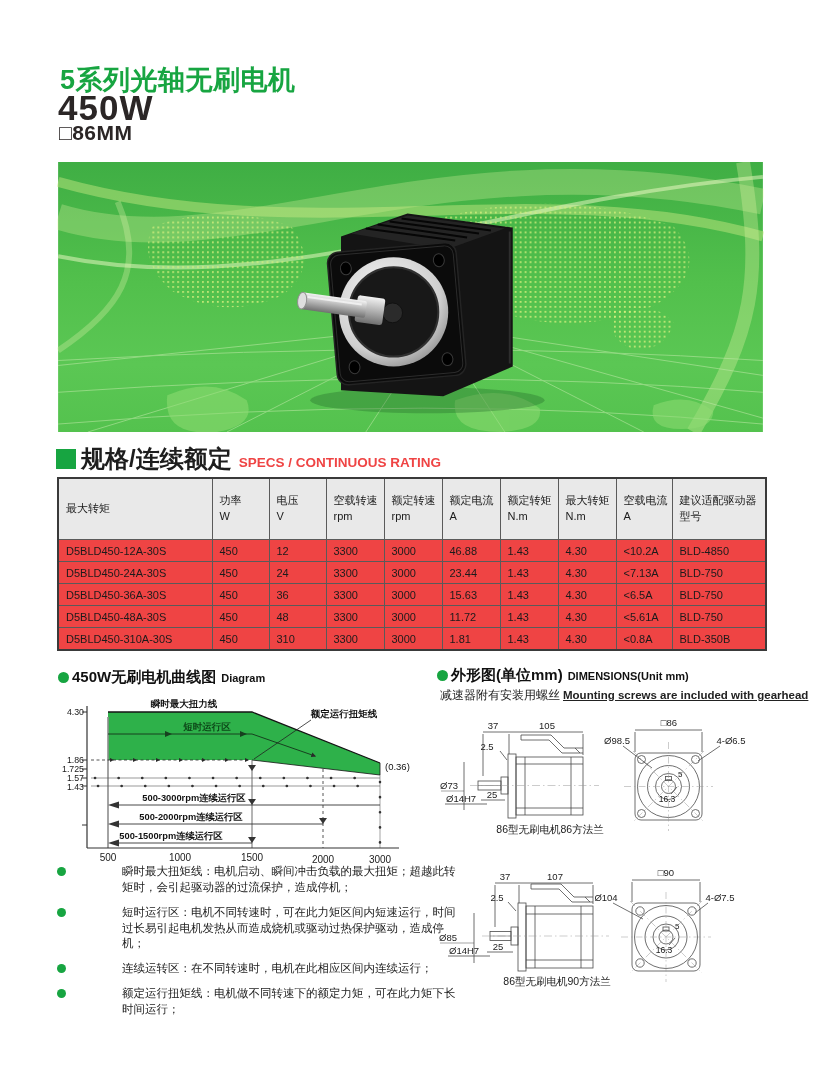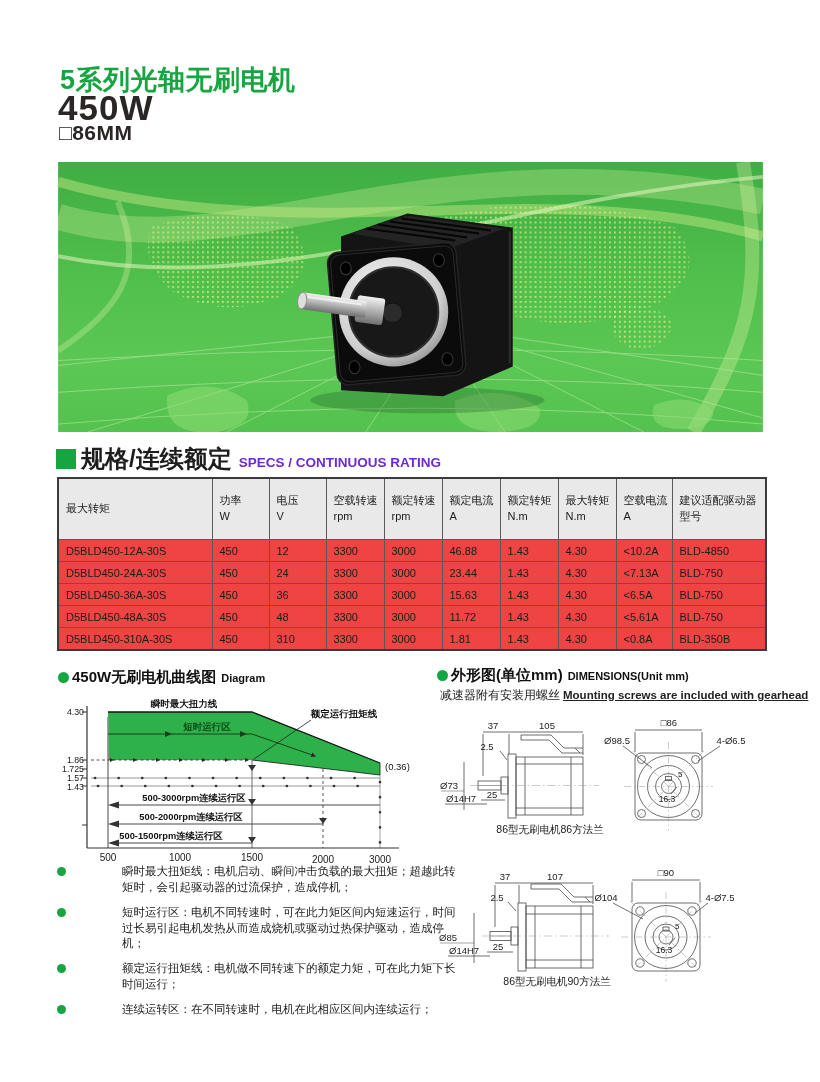--- a/index.html
+++ b/index.html
@@ -9,21 +9,21 @@
   .series-title{position:absolute;left:60px;top:62px;font-size:27px;font-weight:bold;color:#17a541;letter-spacing:.5px;}
   .power-title{position:absolute;left:58px;top:88px;font-size:35px;font-weight:bold;color:#2b2626;letter-spacing:1px;}
   .frame-title{position:absolute;left:59px;top:121px;font-size:21px;font-weight:bold;color:#2b2626;letter-spacing:.5px;}
   
   .banner{position:absolute;left:57px;top:162px;width:707px;height:270px;}
   .banner svg{display:block;}
   
   .specs-heading{position:absolute;left:56px;top:443px;display:flex;align-items:baseline;}
   .green-square{width:20px;height:20px;background:#17a541;align-self:center;margin-right:5px;}
   .specs-heading .zh{font-size:24px;font-weight:bold;color:#1d1d1d;}
-  .specs-heading .en{font-size:13.5px;font-weight:bold;color:#6d28d9;margin-left:7px;}
+  .specs-heading .en{font-size:13.5px;font-weight:bold;color:#ef4444;margin-left:7px;}
   
   table.specs{position:absolute;left:57px;top:477px;width:708px;border-collapse:collapse;border:2px solid #3a3a3a;table-layout:fixed;}
   table.specs th,table.specs td{border:1px solid #5a5a5a;font-size:11px;font-weight:normal;
      padding:1px 3px 1px 7px;text-align:left;vertical-align:middle;color:#1b1b1b;}
   table.specs th{background:#e9e9e9;height:58px;}
   table.specs td{height:19px;background:#ef4444;}
   th .h-zh,th .h-unit{display:block;line-height:1.45;}
   th.center{text-align:center;padding-left:3px;}
   
   .chart-title,.dims-title{position:absolute;display:flex;align-items:baseline;}
@@ -502,23 +502,23 @@
     <div class="note">
       <span class="dot"></span>
       <p>瞬时最大扭矩线：电机启动、瞬间冲击负载的最大扭矩；超越此转矩时，会引起驱动器的过流保护，造成停机；</p>
     </div>
     <div class="note">
       <span class="dot"></span>
       <p>短时运行区：电机不同转速时，可在此力矩区间内短速运行，时间过长易引起电机发热从而造成烧机或驱动过热保护驱动，造成停机；</p>
     </div>
     <div class="note">
       <span class="dot"></span>
-      <p>额定运行扭矩线：电机做不同转速下的额定力矩，可在此力矩下长时间运行；</p>
+      <p>连续运转区：在不同转速时，电机在此相应区间内连续运行；</p>
     </div>
     <div class="note">
       <span class="dot"></span>
-      <p>连续运转区：在不同转速时，电机在此相应区间内连续运行；</p>
+      <p>额定运行扭矩线：电机做不同转速下的额定力矩，可在此力矩下长时间运行；</p>
     </div>
   </div>
 
   <div class="page-num">15</div>
 
 </div>
 
 </body></html>

